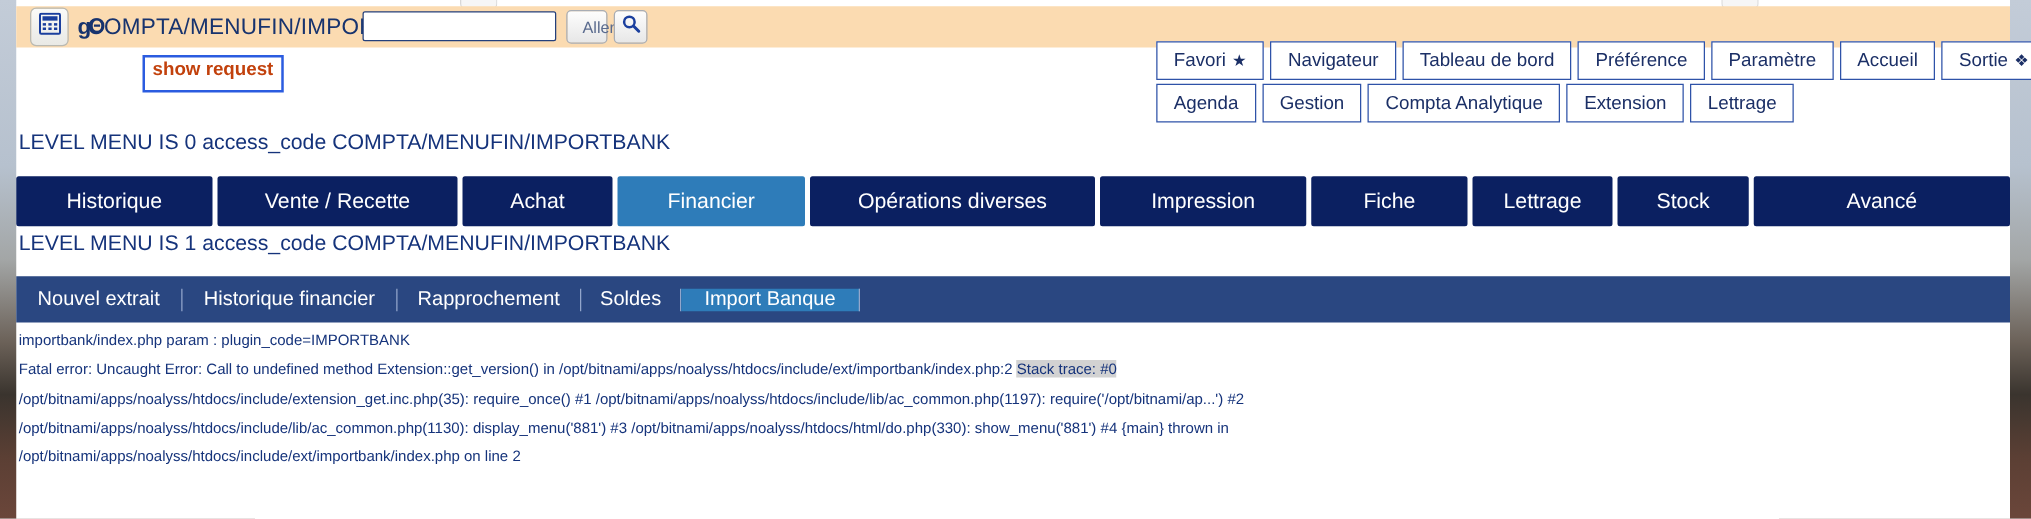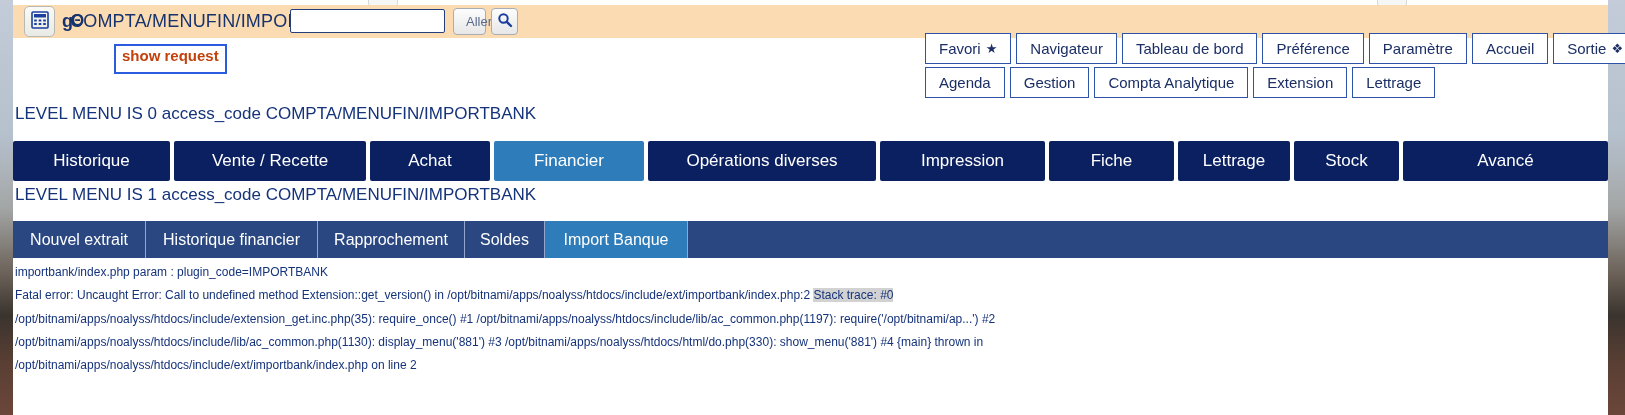--- a/index.html
+++ b/index.html
@@ -71,21 +71,21 @@
   .level0 { top:104px; }
   .level1 { top:185px; }
   
   .main-menu { position:absolute; left:0; right:0; top:141px; height:40px; display:flex; gap:4px; }
   .main-menu .mitem {
     background:#0b2061; color:#fff; font-size:17px; border-radius:2px;
     display:flex; align-items:center; justify-content:center; cursor:pointer; white-space:nowrap;
   }
   .main-menu .mitem.active { background:#2e7cb9; }
   
-  .sub-menu { position:absolute; left:0; right:0; top:221px; height:37px; background:#2a4781; display:flex; }
+  .sub-menu { position:absolute; left:0; right:0; top:221px; height:37px; background:#2a4781; display:flex;align-items:center; }
   .sub-menu .sitem {
     color:#fff; font-size:16px; display:flex; align-items:center; justify-content:center;
     border-right:1px solid #93a6cb; cursor:pointer; white-space:nowrap;
   }
   .sub-menu .sitem.active { background:#2e7cb9; }
   .sub-menu .filler { flex:1; }
   
   .error-block { position:absolute; left:2px; top:261px; right:10px; font-size:12px; color:#15337b; line-height:23.3px; }
   .hl { background:#d2d2d2;text-align:center; }
 </style>

